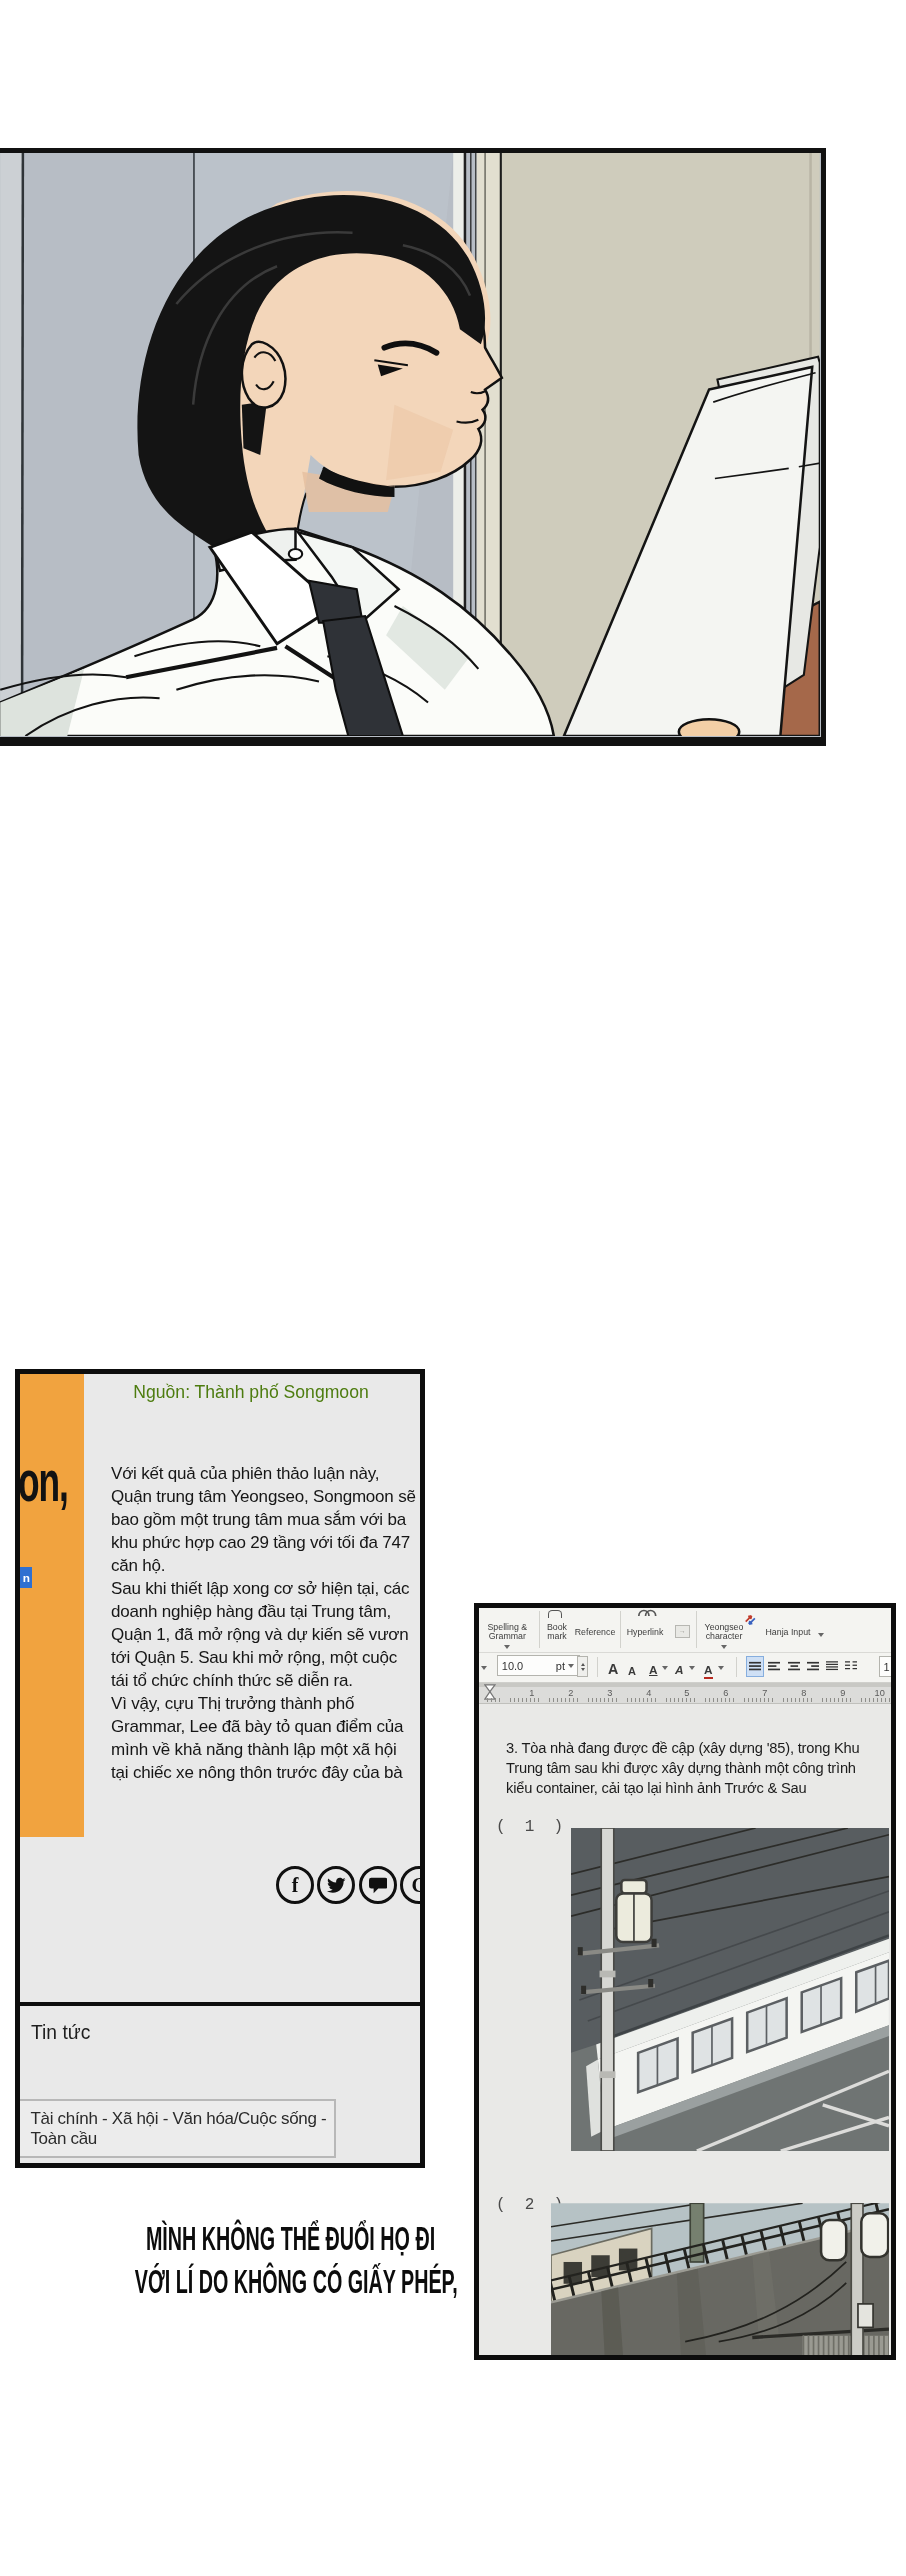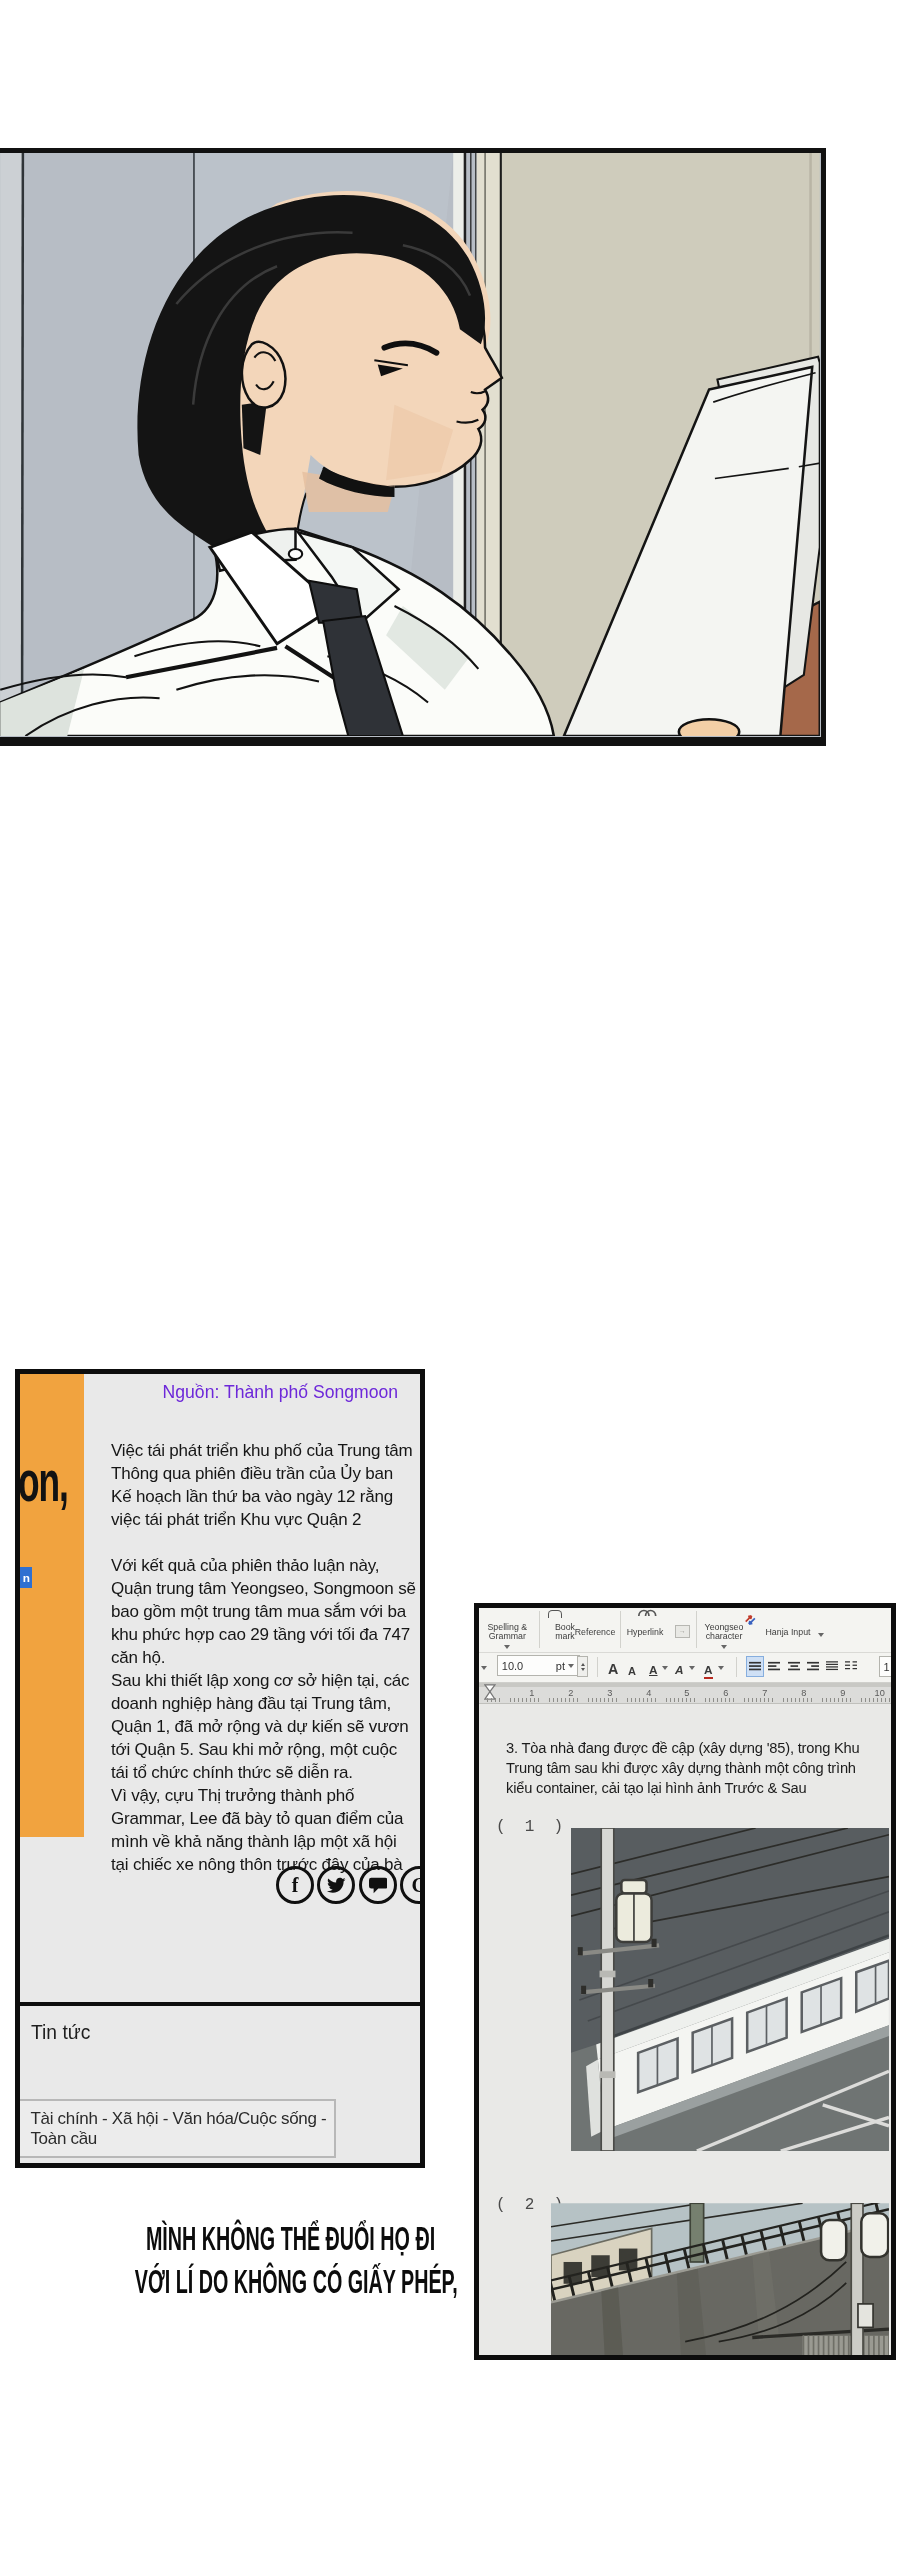--- a/index.html
+++ b/index.html
@@ -5,22 +5,22 @@
   html,body{margin:0;padding:0;background:#fff;}
   #page{position:relative;width:907px;height:2576px;background:#ffffff;overflow:hidden;
         font-family:"Liberation Sans","DejaVu Sans",sans-serif;}
   
   #comic-panel{position:absolute;left:0;top:148px;width:826px;height:598px;
     border-top:5px solid #111;border-bottom:9.2px solid #111;border-right:5.9px solid #111;
     box-sizing:border-box;background:#b7bdc5;overflow:hidden;}
   
   #news-panel{position:absolute;left:15px;top:1369px;width:410px;height:799px;
     border:5.9px solid #0d0d0d;box-sizing:border-box;background:#e9e9e9;overflow:hidden;}
-  .news-source{position:absolute;left:84px;top:8.4px;width:294px;text-align:right;
-    font-size:17.6px;color:#6d28d9;}
+  .news-source{position:absolute;left:84px;top:8.4px;width:294px;text-align:center;
+    font-size:17.6px;color:#4d7c0f;}
   .orange-bar{position:absolute;left:0;top:0;width:64px;height:463px;background:#f1a33f;overflow:visible;}
   .headline-frag{position:absolute;left:-1.7px;top:74px;font-size:57px;font-weight:bold;color:#121212;
     transform:scaleX(.62);transform-origin:left top;letter-spacing:-1.7px;white-space:nowrap;}
   .badge{position:absolute;left:-8.4px;top:193px;width:20px;height:21px;background:#2f70d1;
     color:#fff;font-size:11.8px;font-weight:bold;display:flex;align-items:center;justify-content:flex-end;
     padding-right:1.7px;box-sizing:border-box;}
   .article{position:absolute;left:91px;top:65px;width:306px;font-size:17px;line-height:23px;
     color:#161616;letter-spacing:-0.2px;}
   .article p{margin:0;}
   .article p.gap{margin-top:23px;}
@@ -159,21 +159,20 @@
     </svg>
   </div>
 
   <div id="news-panel">
     <div class="news-source">Nguồn: Thành phố Songmoon</div>
     <div class="orange-bar">
       <div class="headline-frag">on,</div>
       <div class="badge">n</div>
     </div>
     <div class="article">
-      <p>Việc tái phát triển khu phố của Trung tâm Thông qua phiên điều trần của Ủy ban Kế hoạch lần thứ ba vào ngày 12 rằng việc tái phát triển Khu vực Quận 2</p>
       <p class="gap">Với kết quả của phiên thảo luận này, Quận trung tâm Yeongseo, Songmoon sẽ bao gồm một trung tâm mua sắm với ba khu phức hợp cao 29 tầng với tối đa 747 căn hộ.</p>
       <p>Sau khi thiết lập xong cơ sở hiện tại, các doanh nghiệp hàng đầu tại Trung tâm, Quận 1, đã mở rộng và dự kiến sẽ vươn tới Quận 5. Sau khi mở rộng, một cuộc tái tổ chức chính thức sẽ diễn ra.</p>
       <p>Vì vậy, cựu Thị trưởng thành phố Grammar, Lee đã bày tỏ quan điểm của mình về khả năng thành lập một xã hội tại chiếc xe nông thôn trước đây của bà</p>
     </div>
     <div class="share-row">
       <div class="share-circle">
         <span class="glyph">f</span>
       </div>
       <div class="share-circle">
         <svg width="18.5" height="18.5" viewBox="0 0 24 24">
@@ -194,21 +193,21 @@
     <div class="cat-box">Tài chính - Xã hội - Văn hóa/Cuộc sống - Toàn cầu</div>
   </div>
 
   <div id="wp-panel">
 
     <div class="tb1">
       <div class="tb1-label" style="left:0.8px;top:15px;width:55px;">Spelling &amp; Grammar</div>
       <span class="caret abs" style="left:25px;top:37px;"></span>
       <div class="tb1-divider" style="left:60px;"></div>
       <div class="icon-frag" style="left:69px;top:1.7px;width:11.8px;height:7.6px;"></div>
-      <div class="tb1-label" style="left:62px;top:15px;width:32px;margin-left:8px;">Book mark</div>
+      <div class="tb1-label" style="left:62px;top:15px;width:32px;">Book mark</div>
       <div class="tb1-label" style="left:94px;top:20px;width:44px;">Reference</div>
       <div class="tb1-divider" style="left:141px;"></div>
       <svg style="position:absolute;left:159px;top:0px;" width="18.5" height="8.4" viewBox="0 0 22 10">
         <circle cx="7" cy="9" r="6" fill="none" stroke="#555" stroke-width="2"></circle>
         <circle cx="15" cy="9" r="6" fill="none" stroke="#555" stroke-width="2"></circle>
       </svg>
       <div class="tb1-label" style="left:144px;top:20px;width:44px;">Hyperlink</div>
       <div style="position:absolute;left:196px;top:17px;width:12.6px;height:11px;border:0.8px solid #b7b7b2;background:#e9e9e5;color:#9a9a95;font-size:6.7px;text-align:center;line-height:10px;">→</div>
       <div class="tb1-divider" style="left:217px;"></div>
       <div class="tb1-label" style="left:223px;top:15px;width:44px;">Yeongseo character</div>

